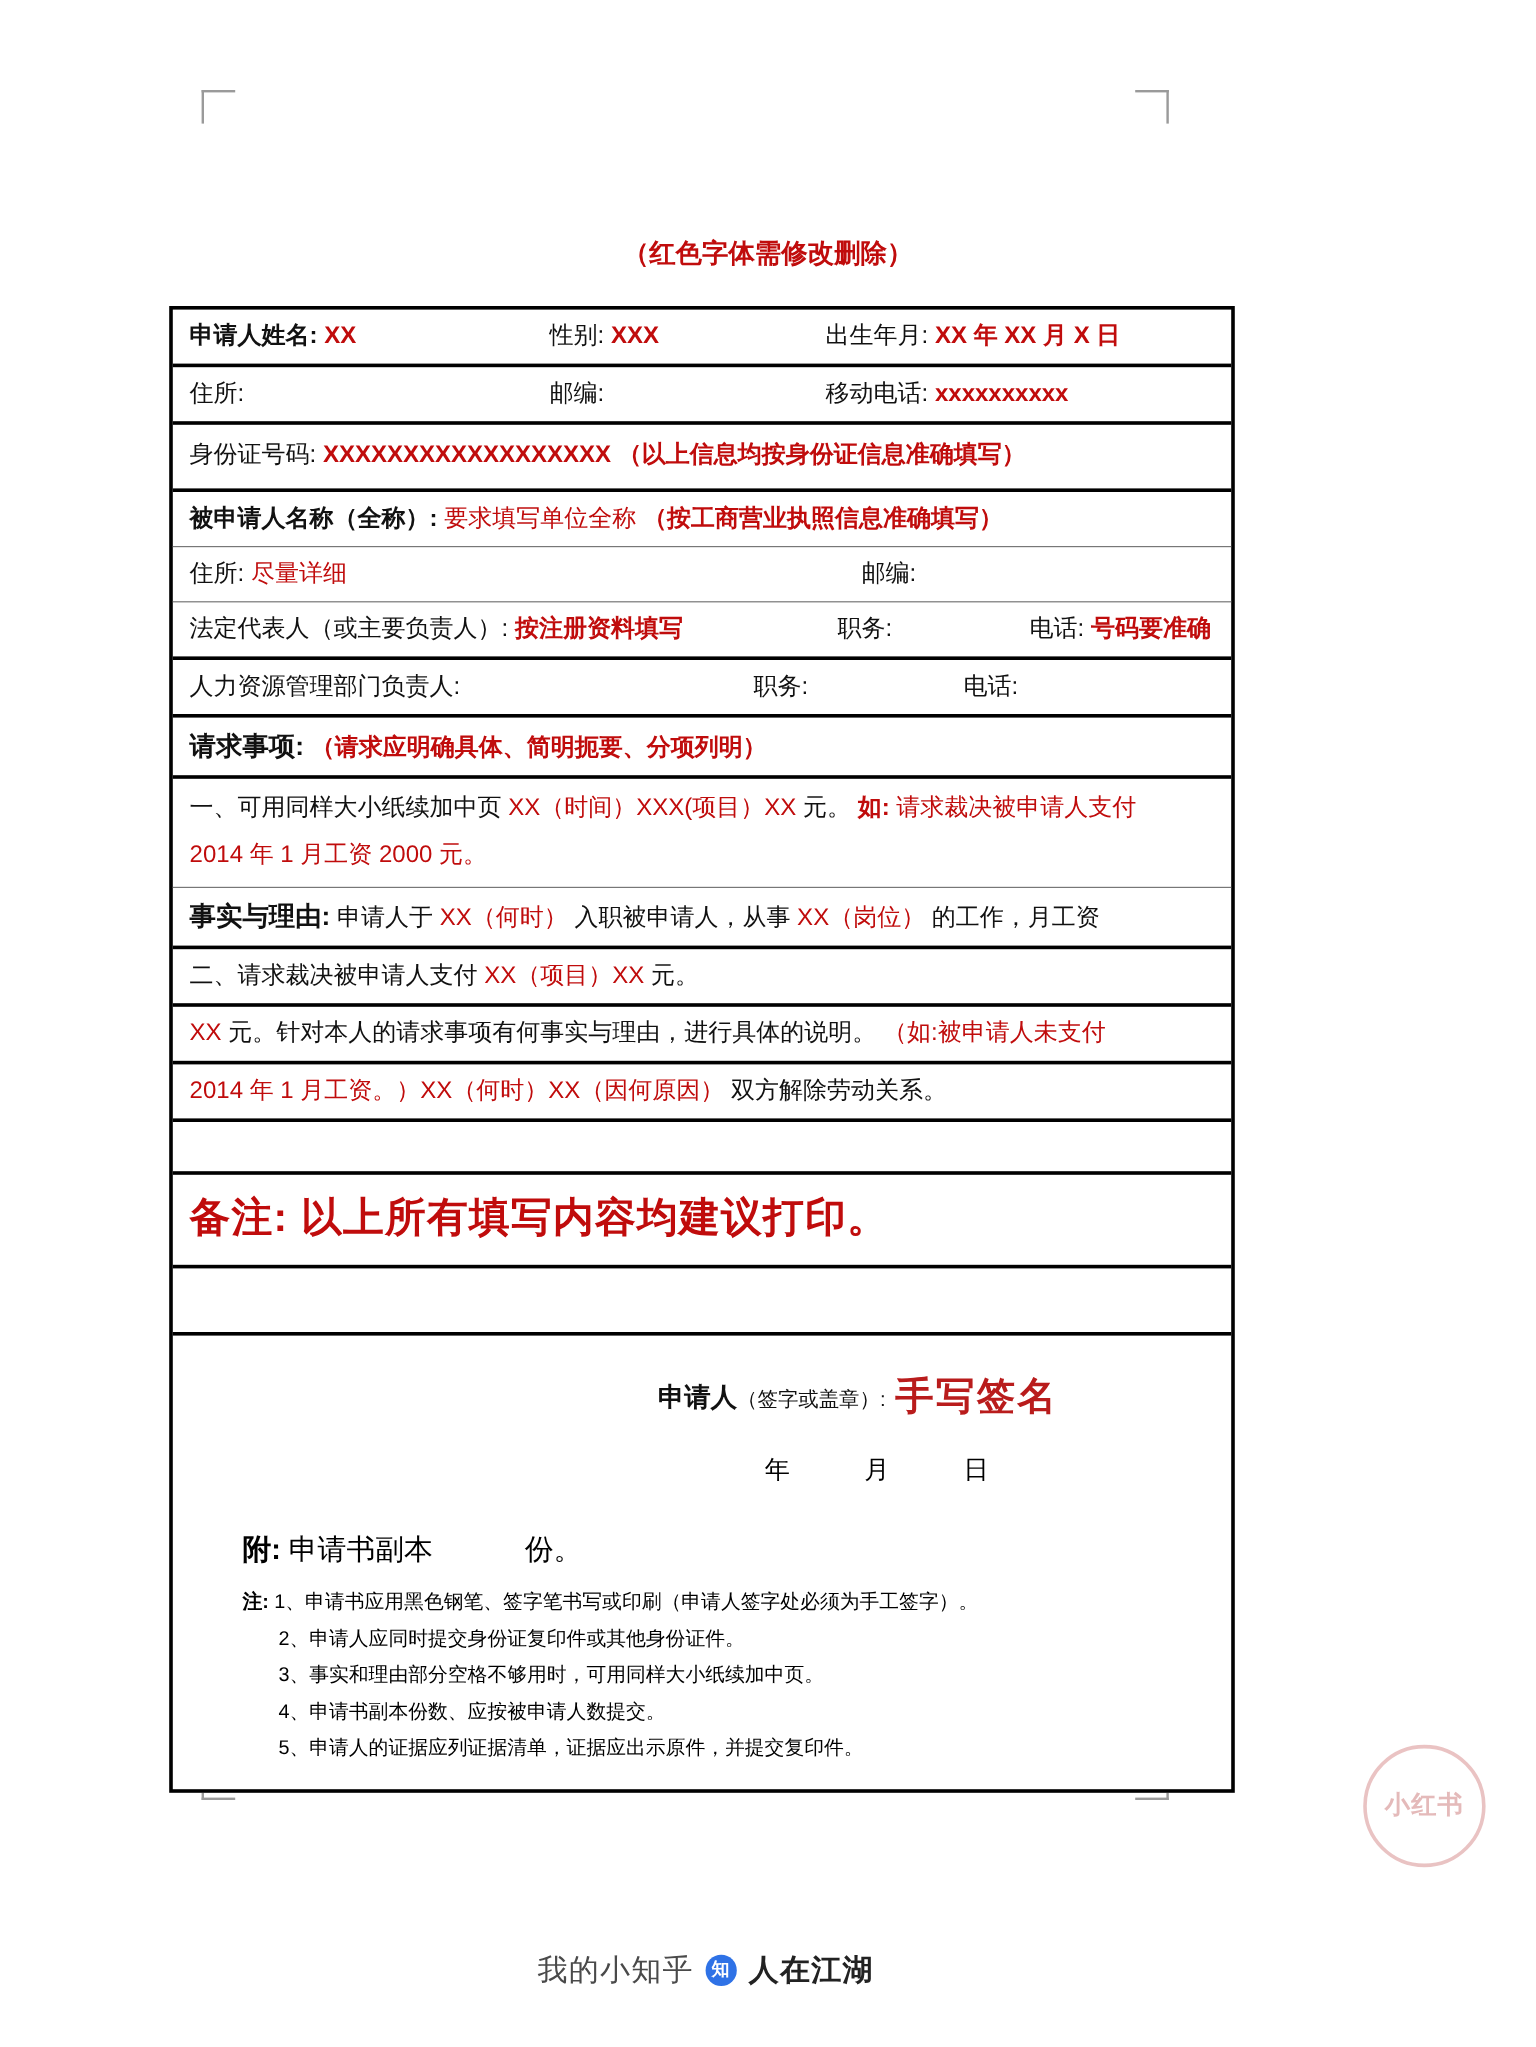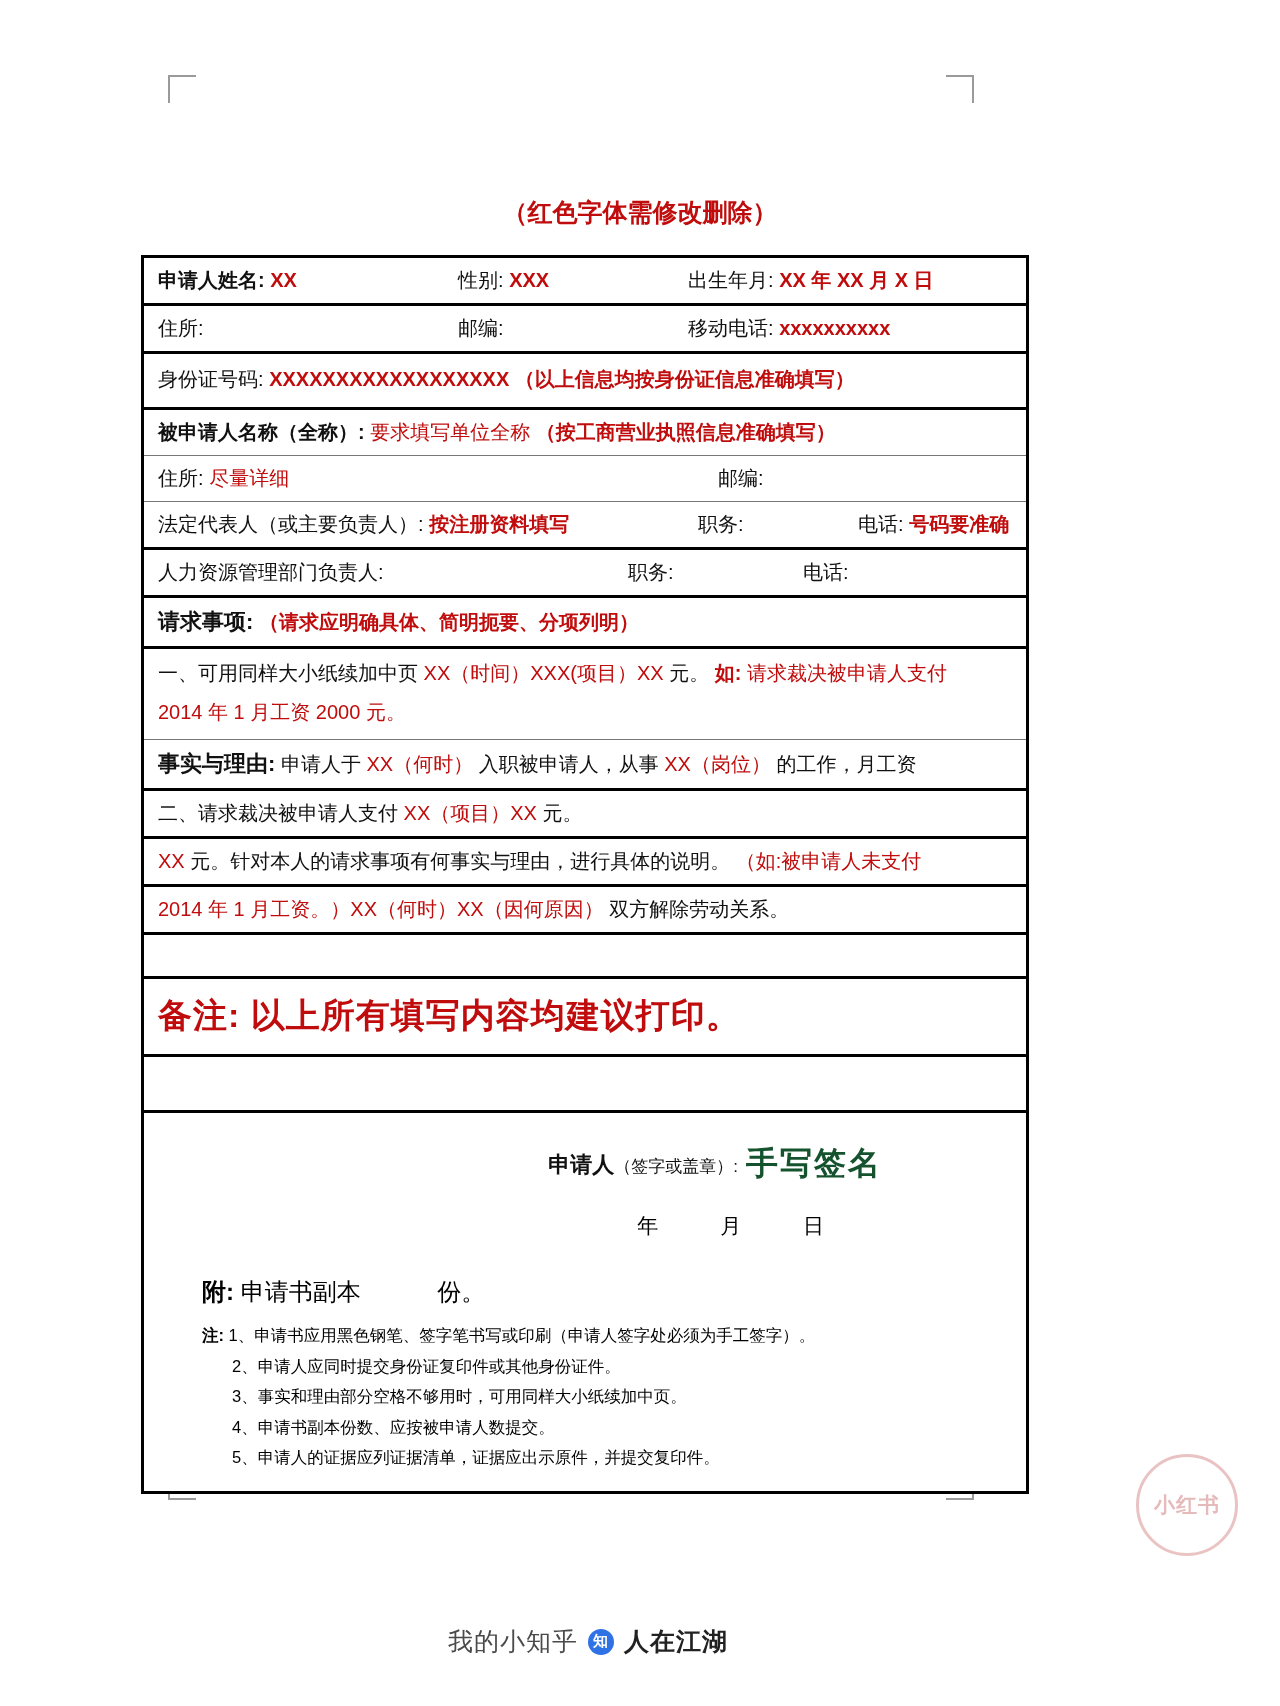--- a/index.html
+++ b/index.html
@@ -22,21 +22,21 @@
 
   .title{
     position:absolute; left:0; top:112px; width:1280px;
     text-align:center;
     font-size:43px; font-weight:700; letter-spacing:2px;
     color:#111;
   }
   .subtitle{
     position:absolute; left:0; top:196px; width:1280px;
     text-align:center;
-    font-size:25px; font-weight:700;
+    font-size:22px; font-weight:700;
     color:#c00c0c;
   }
 
   .form{
     position:absolute; left:141px; top:255px;
     width:888px;
     border:3px solid #000;
     box-sizing:border-box;
     background:#fff;
   }
@@ -71,21 +71,21 @@
 
   .signblock{
     padding:26px 14px 18px 14px;
     font-size:20px;
   }
   .signline{
     text-align:right; padding-right:130px;
     font-size:22px;
   }
   .signline .hand{
-    font-size:32px; font-weight:700; color:#14532d; letter-spacing:2px;
+    font-size:32px; font-weight:700; color:#b91c1c; letter-spacing:2px;
     margin-left:8px; vertical-align:-2px;
   }
   .signsmall{font-size:17px; font-weight:400;}
   .dateline{
     text-align:right; padding-right:160px; margin-top:22px;
     font-size:21px; letter-spacing:1px;
   }
   .dateline span{display:inline-block; width:76px; text-align:center;}
   .attach{
     margin-top:30px; margin-left:44px; font-size:24px;

